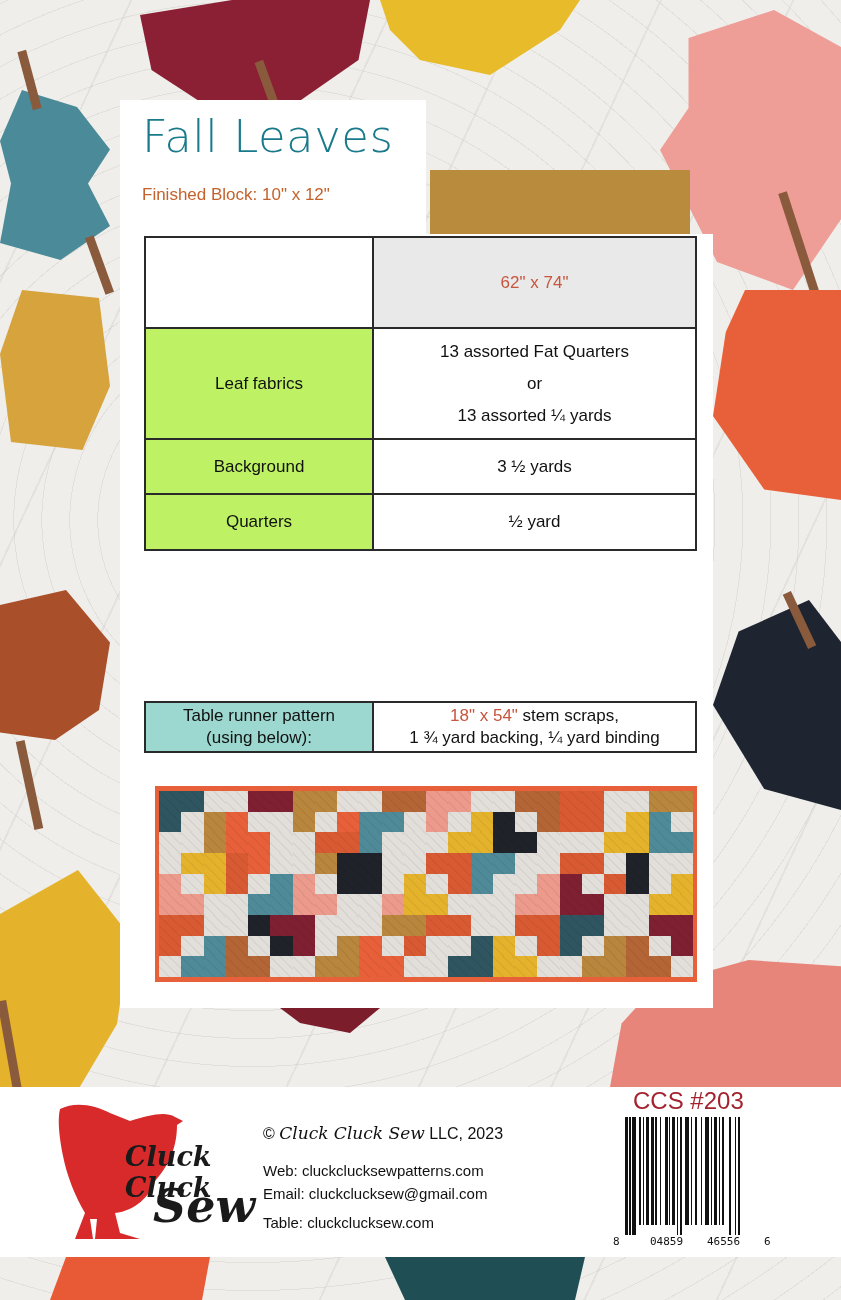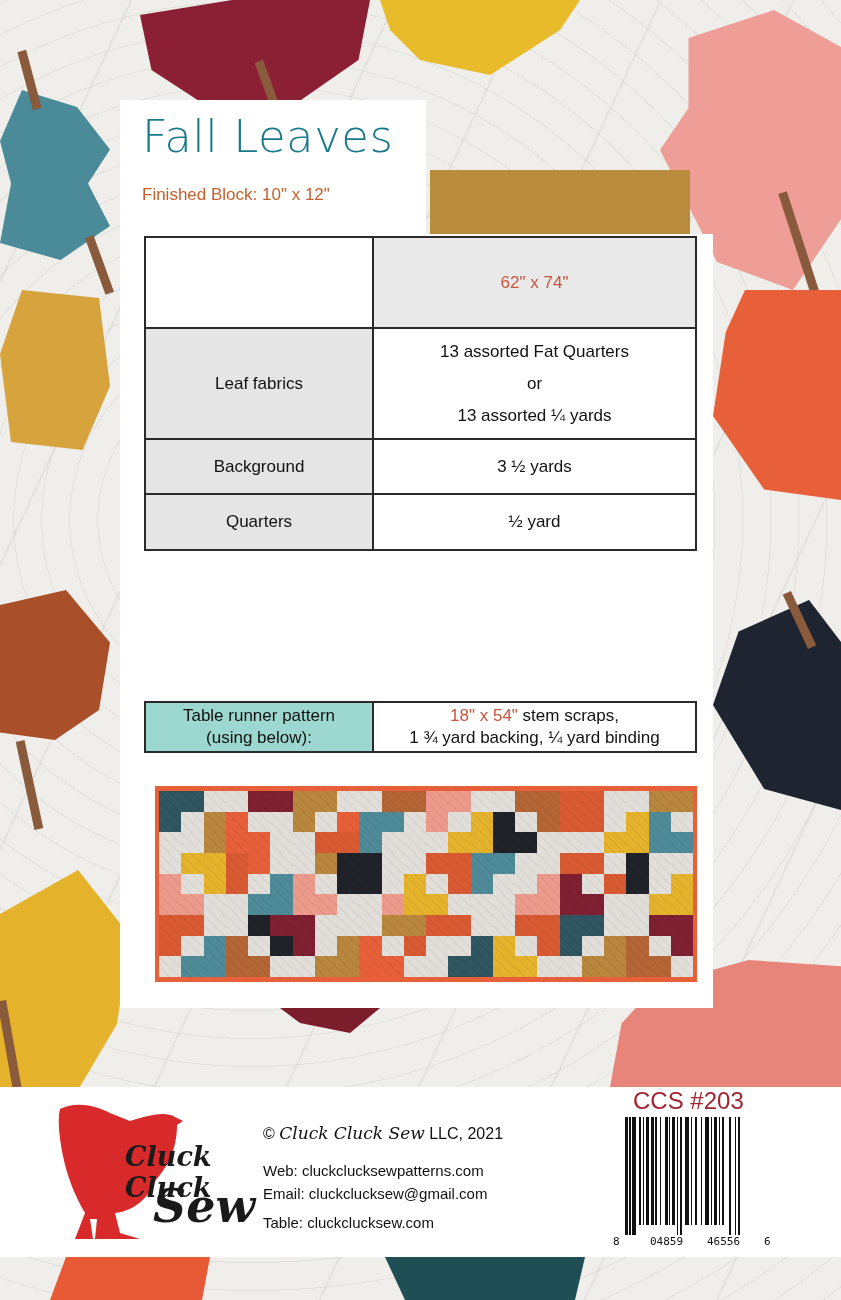--- a/index.html
+++ b/index.html
@@ -20,21 +20,21 @@
   
   .title-panel { position: absolute; left: 120px; top: 100px; width: 306px; height: 136px; background: #fff; }
   .main-panel { position: absolute; left: 120px; top: 234px; width: 593px; height: 774px; background: #fff; }
 
   .title { position: absolute; left: 22px; top: 14px; font-family: "DejaVu Sans", sans-serif; font-weight: 200; font-size: 45px; color: #1a7a8c; letter-spacing: 0.5px; line-height: 1; }
   .subtitle { position: absolute; left: 22px; top: 85px; font-size: 17px; color: #c4622c; }
   .mat-req { position: absolute; left: 24px; top: 1px; font-size: 18px; color: #111; }
 
   table.req { position: absolute; left: 24px; top: 2px; border-collapse: collapse; width: 553px; }
   table.req td { border: 2px solid #2a2a2a; text-align: center; vertical-align: middle; font-size: 17px; color: #111; }
-  table.req td.lbl { background: #e5e5e5; width: 228px; }
+  table.req td.lbl { background: #bef264; width: 228px; }
   table.req td.hdr { background: #e9e9e9; color: #c8553d; }
 
   table.runner { position: absolute; left: 24px; top: 467px; border-collapse: collapse; width: 553px; }
   table.runner td { border: 2px solid #2a2a2a; text-align: center; font-size: 17px; line-height: 22px; color: #111; padding: 2px 0; }
   table.runner td.lbl { background: #9cd8cf; width: 228px; }
   .accent { color: #c8553d; }
 
   .runner-img { position: absolute; left: 35px; top: 552px; width: 542px; height: 196px; background: #e8603a; padding: 5px 4px; }
   .runner-grid { width: 100%; height: 100%; display: grid; grid-template-columns: repeat(24, 1fr); grid-template-rows: repeat(9, 1fr); }
   .runner-grid div { background-image: repeating-linear-gradient(45deg, rgba(0,0,0,0.05) 0 1px, transparent 1px 7px); }
@@ -392,21 +392,21 @@
   <div class="logo">
     <svg width="190" height="145" viewBox="0 0 190 145">
       <path d="M5 8 C 20 0, 40 4, 55 12 L 75 20 C 95 14, 110 10, 120 16 L 128 20 L 122 24 C 122 40, 118 60, 100 80 C 95 95, 80 110, 60 112 L 65 132 L 85 138 L 40 138 L 42 118 L 35 118 L 38 138 L 20 138 L 30 112 C 20 95, 12 75, 8 55 C 5 40, 2 20, 5 8 Z" fill="#d82a2a"></path>
     </svg>
     <div class="logo-word" style="left:70px;top:40px;font-size:27px;font-weight:bold;">Cluck Cluck</div>
     <div class="logo-word" style="left:98px;top:78px;font-size:46px;font-weight:bold;">Sew</div>
   </div>
 
   <div class="copy">
     <span>©</span>
-    <span class="script">Cluck Cluck Sew</span><span> LLC, 2021</span>
+    <span class="script">Cluck Cluck Sew</span><span> LLC, 2023</span>
   </div>
   <div class="contact" style="top:75px;">Web: cluckclucksewpatterns.com</div>
   <div class="contact" style="top:98px;">Email: cluckclucksew@gmail.com</div>
   <div class="contact" style="top:127px;">Table:  cluckclucksew.com</div>
 
   <div class="ccs">CCS #203</div>
   <svg class="barcode" viewBox="0 0 135 118" id="barcode-svg">
       <rect x="2" y="0" width="3" height="118" fill="#111"></rect>
       <rect x="6" y="0" width="2" height="118" fill="#111"></rect>
       <rect x="9" y="0" width="4" height="118" fill="#111"></rect>

